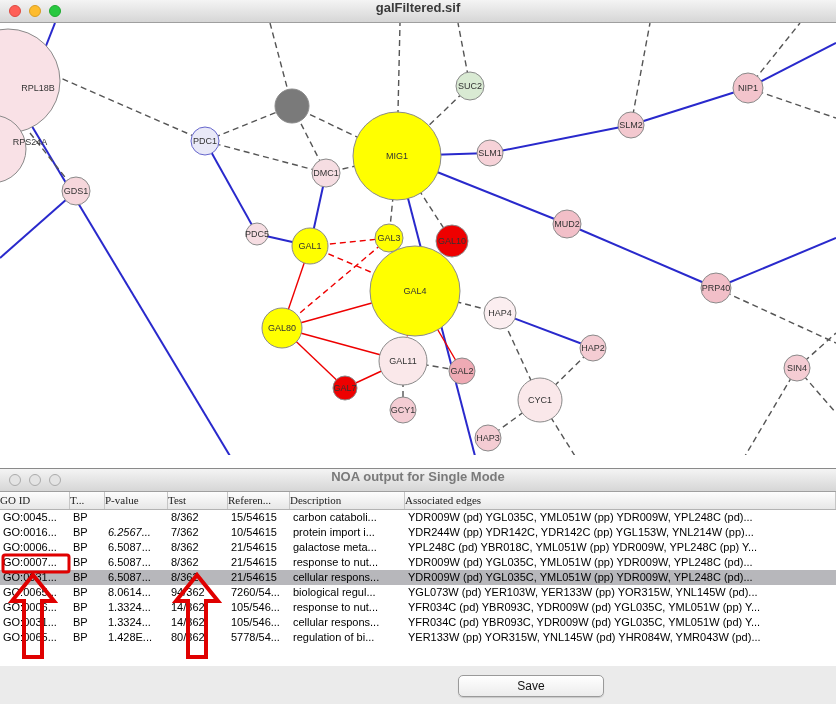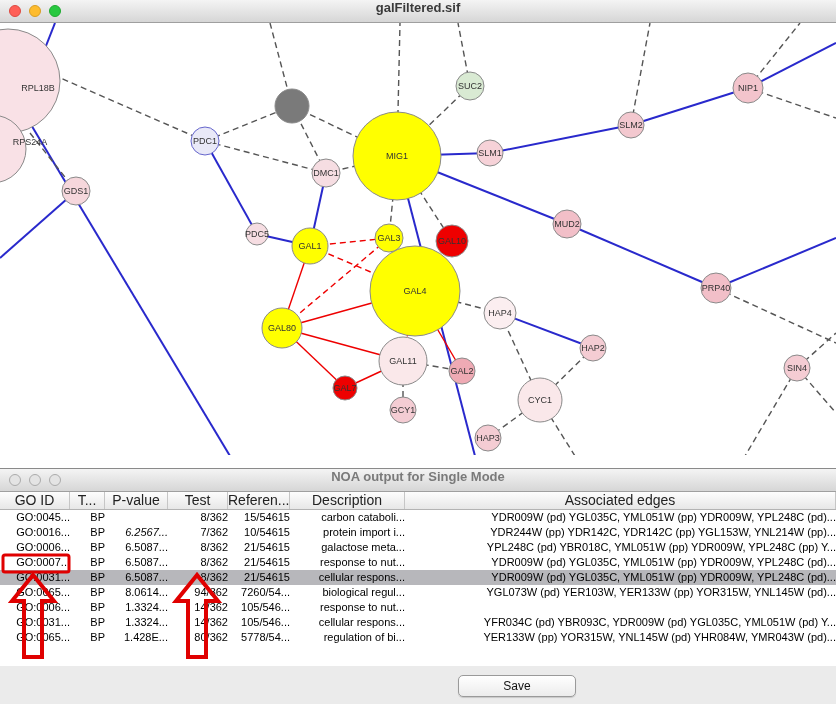--- a/index.html
+++ b/index.html
@@ -18,31 +18,31 @@
   .light.zoom{background:#28c840;border:1px solid #1faa30;}
   .light.off{background:#e4e4e4;border:1px solid #ababab;}
 
   #graph-window{top:0;height:455px;background:#fff;}
   #network-canvas{display:block;background:#ffffff;}
   .node-label{font-size:9px;fill:#333;text-anchor:middle;}
 
   #noa-window{top:468px;height:249px;background:#fff;border-top:1px solid #8a8a8a;}
   #table-header{display:flex;height:18px;background:linear-gradient(#fdfdfd,#e7e7e7);
                 border-bottom:1px solid #b3b3b3;box-sizing:border-box;}
-  #table-header .cell{font-size:14px;color:#222;text-align:center;line-height:17px;
+  #table-header .cell{font-size:11px;color:#222;line-height:17px;
                       border-right:1px solid #c6c6c6;box-sizing:border-box;
-                      white-space:nowrap;overflow:hidden;}
+                      white-space:nowrap;overflow:hidden;font-family:Liberation Serif, serif;}
   #table-body{background:#fff;}
-  .trow{display:flex;height:15px;background:#fff;text-align:right;}
+  .trow{display:flex;height:15px;background:#fff;}
   .trow.selected{background:#b7b7bb;}
   .trow .cell{font-size:11px;color:#000;line-height:15px;padding-left:3px;
               box-sizing:border-box;white-space:nowrap;overflow:hidden;}
   #table-footer{position:absolute;left:0;top:197px;width:836px;height:52px;
                 background:#ebebeb;}
-  .mac-btn{position:absolute;top:9px;height:22px;width:118px;
+  .mac-btn{position:absolute;top:9px;height:22px;width:146px;
            background:linear-gradient(#ffffff,#ececec);
            border:1px solid #9a9a9a;border-radius:5px;
            font-family:"Liberation Sans",sans-serif;font-size:12px;color:#111;
            box-shadow:0 1px 1px rgba(0,0,0,.15);}
   #save-button{left:458px;}
   #cancel-button{left:678px;}
 
   #annotation-overlay{position:absolute;left:0;top:0;width:836px;height:704px;
                       pointer-events:none;z-index:60;}
 </style>
@@ -300,20 +300,21 @@
         <div class="cell" style="width: 115px;">biological regul...</div>
         <div class="cell" style="width: 431px;">YGL073W (pd) YER103W, YER133W (pp) YOR315W, YNL145W (pd)...</div>
       </div>
       <div class="trow">
         <div class="cell" style="width: 70px;">GO:0006...</div>
         <div class="cell" style="width: 35px;">BP</div>
         <div class="cell" style="width: 63px;">1.3324...</div>
         <div class="cell" style="width: 60px;">14/362</div>
         <div class="cell" style="width: 62px;">105/546...</div>
         <div class="cell" style="width: 115px;">response to nut...</div>
+        <div class="cell" style="width: 431px;">YFR034C (pd) YBR093C, YDR009W (pd) YGL035C, YML051W (pp) Y...</div>
       </div>
       <div class="trow">
         <div class="cell" style="width: 70px;">GO:0031...</div>
         <div class="cell" style="width: 35px;">BP</div>
         <div class="cell" style="width: 63px;">1.3324...</div>
         <div class="cell" style="width: 60px;">14/362</div>
         <div class="cell" style="width: 62px;">105/546...</div>
         <div class="cell" style="width: 115px;">cellular respons...</div>
         <div class="cell" style="width: 431px;">YFR034C (pd) YBR093C, YDR009W (pd) YGL035C, YML051W (pd) Y...</div>
       </div>

